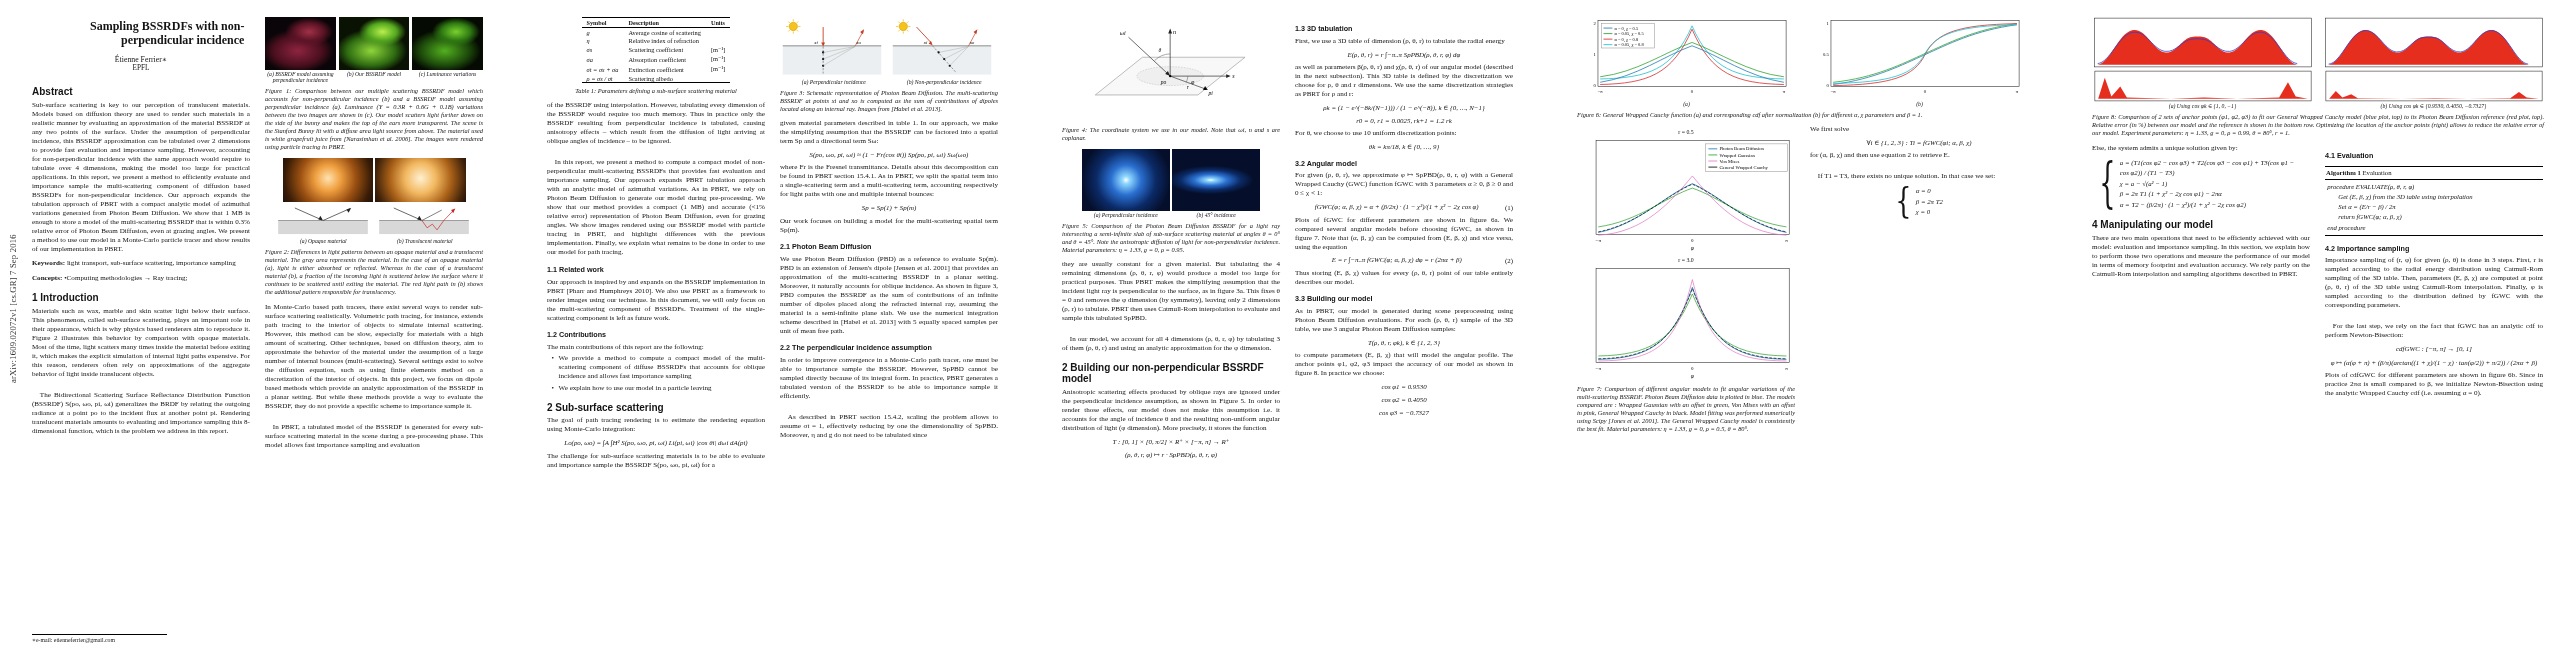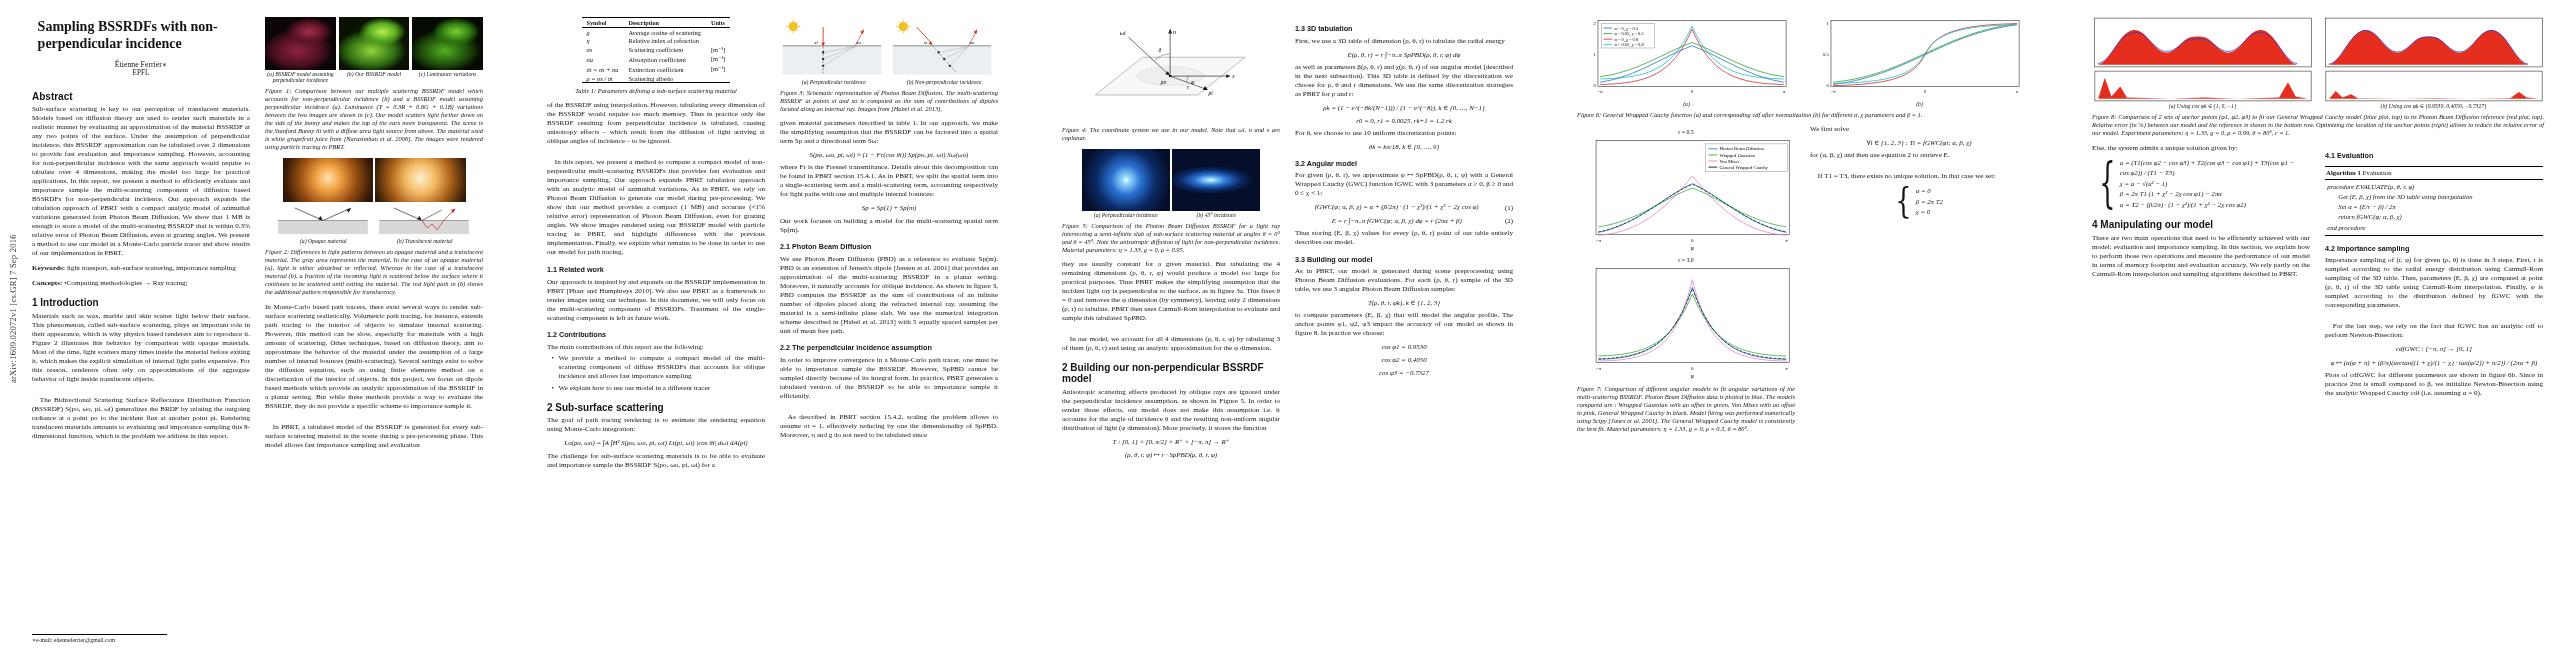--- a/index.html
+++ b/index.html
@@ -6,21 +6,21 @@
 html,body{width:2576px;height:667px;background:#ffffff;font-family:"Liberation Serif","DejaVu Serif",serif;color:#141414}
 .strip{display:flex;width:2576px;height:667px}
 .page{width:515px;height:667px;padding:16.7px 32px 9px;position:relative;flex:none;overflow:hidden}
 .cols{display:flex;gap:15px}
 .col{width:218px;flex:none;position:relative;height:627px}
 p{font-size:7.1px;line-height:1.27;text-align:justify}
 p.ind{text-indent:7.8px}
 p+p{margin-top:12px}
 .h1{font-family:"Liberation Sans","DejaVu Sans",sans-serif;font-weight:bold;font-size:10px;margin:9px 0 3.9px}
 .h2{font-family:"Liberation Sans","DejaVu Sans",sans-serif;font-weight:bold;font-size:7.2px;margin:7.8px 0 3.3px}
-.title{font-size:14px;font-weight:bold;text-align:left;line-height:1.2;margin:2.2px 5.6px 7.8px}
+.title{font-size:12px;font-weight:bold;text-align:right;line-height:1.2;margin:2.2px 5.6px 7.8px}
 .author{font-size:7.8px;text-align:center;margin-top:2.2px}
 .affil{font-size:7.2px;text-align:center;margin-bottom:13.3px}
 .caption{font-size:6.4px;font-style:italic;line-height:1.25;text-align:justify;margin:3.3px 0 6.7px}
 .sublab{font-size:5.7px;font-style:italic;text-align:center;margin-top:1.1px;line-height:1.15}
 .eq{font-style:italic;font-size:6.9px;text-align:center;margin:3.9px 0;line-height:1.35}
 .eqn{display:flex;align-items:center;margin:3.9px 0}
 .eqn .eq{flex:1;margin:0}
 .eqno{font-size:6.9px;width:14.5px;text-align:right;font-style:normal}
 .kwline{font-size:7.1px;margin-top:5.6px;text-align:justify;line-height:1.3}
 .kwline b{font-weight:bold}
@@ -193,21 +193,21 @@
         <p>Our approach is inspired by and expands on the BSSRDF implementation in PBRT [Pharr and Humphreys 2010]. We also use PBRT as a framework to render images using our technique. In this document, we will only focus on the multi-scattering component of BSSRDFs. Treatment of the single-scattering component is left as future work.</p>
         <div class="h2">1.2   Contributions</div>
         <p>The main contributions of this report are the following:</p>
         <div class="bullets">
           <div class="bullet">
               <span class="dot">•</span>
               <span>We provide a method to compute a compact model of the multi-scattering component of diffuse BSSRDFs that accounts for oblique incidence and allows fast importance sampling</span>
             </div>
           <div class="bullet">
               <span class="dot">•</span>
-              <span>We explain how to use our model in a different tracer</span>
+              <span>We explain how to use our model in a particle leaving</span>
             </div>
         </div>
         <div class="h1">2   Sub-surface scattering</div>
         <p>The goal of path tracing rendering is to estimate the rendering equation using Monte-Carlo integration:</p>
         <div class="eq">Lo(po, ωo) = ∫A ∫H² S(po, ωo, pi, ωi) Li(pi, ωi) |cos θi| dωi dA(pi)</div>
         <p>The challenge for sub-surface scattering materials is to be able to evaluate and importance sample the BSSRDF S(po, ωo, pi, ωi) for a</p>
       </div>
       <div class="col">
         <div class="figblock">
           <div class="figimgs">
@@ -356,20 +356,21 @@
         <div class="eq">ρk = (1 − e^(−8k/(N−1))) / (1 − e^(−8)),   k ∈ {0, …, N−1}</div>
         <div class="eq">r0 = 0,   r1 = 0.0025,   rk+1 = 1.2 rk</div>
         <p>For θ, we choose to use 10 uniform discretization points:</p>
         <div class="eq">θk = kπ/18,   k ∈ {0, …, 9}</div>
         <div class="h2">3.2   Angular model</div>
         <p>For given (ρ, θ, r), we approximate φ ↦ SpPBD(ρ, θ, r, φ) with a General Wrapped Cauchy (GWC) function fGWC with 3 parameters α ≥ 0, β ≥ 0 and 0 ≤ χ &lt; 1:</p>
         <div class="eqn">
           <div class="eq">fGWC(φ; α, β, χ) = α + (β/2π) · (1 − χ²)/(1 + χ² − 2χ cos φ)</div>
           <div class="eqno">(1)</div>
         </div>
+        <p>Plots of fGWC for different parameters are shown in figure 6a. We compared several angular models before choosing fGWC, as shown in figure 7. Note that (α, β, χ) can be computed from (E, β, χ) and vice versa, using the equation</p>
         <div class="eqn">
           <div class="eq">E = r ∫−π..π fGWC(φ; α, β, χ) dφ = r (2πα + β)</div>
           <div class="eqno">(2)</div>
         </div>
         <p>Thus storing (E, β, χ) values for every (ρ, θ, r) point of our table entirely describes our model.</p>
         <div class="h2">3.3   Building our model</div>
         <p>As in PBRT, our model is generated during scene preprocessing using Photon Beam Diffusion evaluations. For each (ρ, θ, r) sample of the 3D table, we use 3 angular Photon Beam Diffusion samples:</p>
         <div class="eq">T(ρ, θ, r, φk),   k ∈ {1, 2, 3}</div>
         <p>to compute parameters (E, β, χ) that will model the angular profile. The anchor points φ1, φ2, φ3 impact the accuracy of our model as shown in figure 8. In practice we choose:</p>
         <div class="eq">cos φ1 = 0.9530</div>

